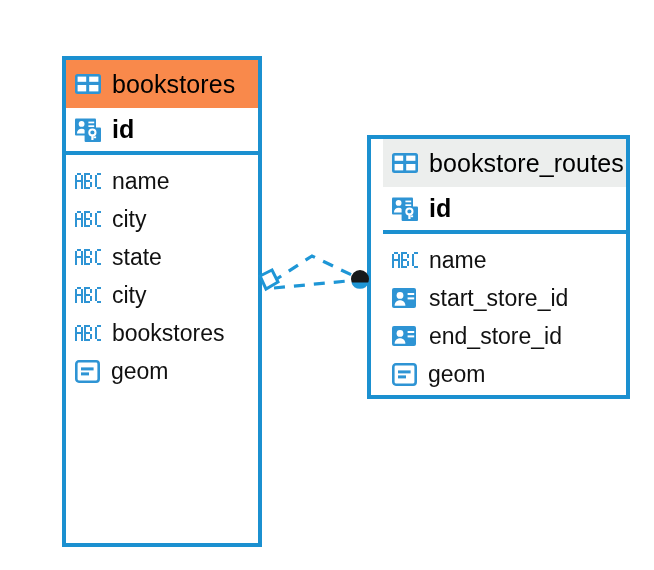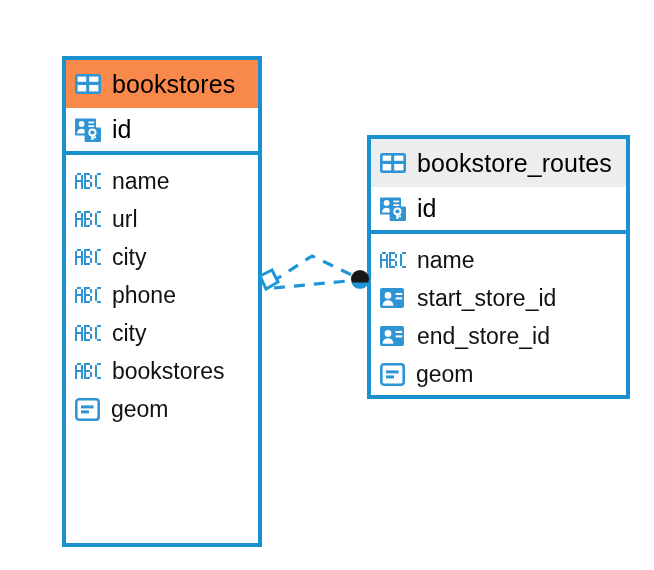--- a/index.html
+++ b/index.html
@@ -35,21 +35,21 @@
     white-space:nowrap;
   }
   .pk-row{
     display:flex;align-items:center;
     height:47px;
     padding-left:9px;
     box-sizing:border-box;
     border-bottom:4px solid #1b90d0;
     background:#fff;
   }
-  .pk-row .fname{font-size:25px;font-weight:normal;color:#000;margin-left:11px;}
+  .pk-row .fname{font-size:25px;font-weight:bold;color:#000;margin-left:11px;}
   .fields{padding:7px 0 8px 0;}
   .field{
     display:flex;align-items:center;
     height:38px;
     padding-left:9px;
     box-sizing:border-box;
   }
   .field .fname{font-size:23px;color:#111;margin-left:11px;white-space:nowrap;}
 
   
@@ -111,40 +111,20 @@
             <rect x="15" y="9" width="2" height="5"></rect>
               <rect x="11" y="14" width="4" height="2"></rect>
             <rect x="20" y="2" width="2" height="12"></rect>
               <rect x="22" y="0" width="4" height="2"></rect>
             <rect x="22" y="14" width="4" height="2"></rect>
           </g>
         </svg>
         <span class="fname">name</span>
       </div>
 
-      <div class="field">
-        <svg class="ico ico-abc" viewBox="0 0 26 16">
-          <g fill="#2e94d4">
-            <rect x="0" y="2" width="2" height="14"></rect>
-              <rect x="2" y="0" width="4" height="2"></rect>
-            <rect x="6" y="2" width="2" height="14"></rect>
-              <rect x="2" y="7" width="4" height="2"></rect>
-            <rect x="9" y="0" width="2" height="16"></rect>
-              <rect x="11" y="0" width="4" height="2"></rect>
-            <rect x="15" y="2" width="2" height="4"></rect>
-              <rect x="11" y="7" width="4" height="2"></rect>
-            <rect x="15" y="9" width="2" height="5"></rect>
-              <rect x="11" y="14" width="4" height="2"></rect>
-            <rect x="20" y="2" width="2" height="12"></rect>
-              <rect x="22" y="0" width="4" height="2"></rect>
-            <rect x="22" y="14" width="4" height="2"></rect>
-          </g>
-        </svg>
-        <span class="fname">url</span>
-      </div>
 
       <div class="field">
         <svg class="ico ico-abc" viewBox="0 0 26 16">
           <g fill="#2e94d4">
             <rect x="0" y="2" width="2" height="14"></rect>
               <rect x="2" y="0" width="4" height="2"></rect>
             <rect x="6" y="2" width="2" height="14"></rect>
               <rect x="2" y="7" width="4" height="2"></rect>
             <rect x="9" y="0" width="2" height="16"></rect>
               <rect x="11" y="0" width="4" height="2"></rect>
@@ -173,21 +153,21 @@
               <rect x="11" y="0" width="4" height="2"></rect>
             <rect x="15" y="2" width="2" height="4"></rect>
               <rect x="11" y="7" width="4" height="2"></rect>
             <rect x="15" y="9" width="2" height="5"></rect>
               <rect x="11" y="14" width="4" height="2"></rect>
             <rect x="20" y="2" width="2" height="12"></rect>
               <rect x="22" y="0" width="4" height="2"></rect>
             <rect x="22" y="14" width="4" height="2"></rect>
           </g>
         </svg>
-        <span class="fname">phone</span>
+        <span class="fname">state</span>
       </div>
 
       <div class="field">
         <svg class="ico ico-abc" viewBox="0 0 26 16">
           <g fill="#2e94d4">
             <rect x="0" y="2" width="2" height="14"></rect>
               <rect x="2" y="0" width="4" height="2"></rect>
             <rect x="6" y="2" width="2" height="14"></rect>
               <rect x="2" y="7" width="4" height="2"></rect>
             <rect x="9" y="0" width="2" height="16"></rect>
@@ -231,21 +211,21 @@
           <rect x="1.3" y="1.3" width="22.4" height="20.4" rx="2.6" fill="none" stroke="#2e94d4" stroke-width="2.6"></rect>
           <rect x="6" y="7.4" width="12.6" height="3" fill="#2e94d4"></rect>
           <rect x="6" y="12.4" width="8" height="3" fill="#2e94d4"></rect>
         </svg>
         <span class="fname">geom</span>
       </div>
 
     </div>
   </div>
 
-  <div class="entity" id="entity-1" style="left:367px;top:135px;width:263px;height:264px;">
+  <div class="entity" id="entity-1" style="left:367px;top:135px;width:263px;height:264px;padding-left:12px;">
 
     <div class="entity-header grey">
       <svg class="ico ico-table" viewBox="0 0 26 20">
         <rect x="0" y="0" width="26" height="20" rx="2.5" fill="#2e94d4"></rect>
         <rect x="2.6" y="2.6" width="8.6" height="5.2" fill="#ffffff"></rect>
         <rect x="14.2" y="2.6" width="9.2" height="5.2" fill="#ffffff"></rect>
         <rect x="2.6" y="11" width="8.6" height="6.4" fill="#ffffff"></rect>
         <rect x="14.2" y="11" width="9.2" height="6.4" fill="#ffffff"></rect>
       </svg>
       <span class="entity-title">bookstore_routes</span>

